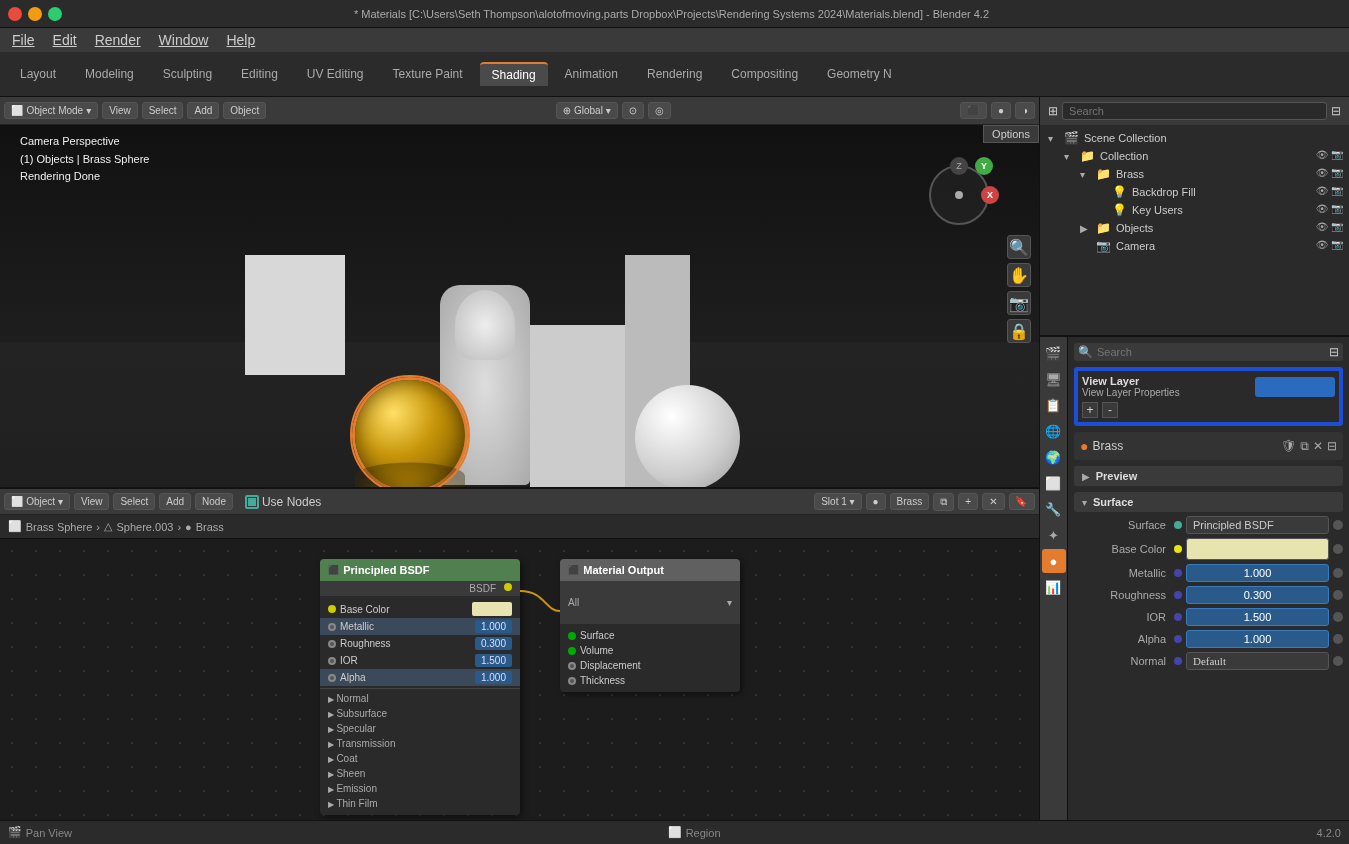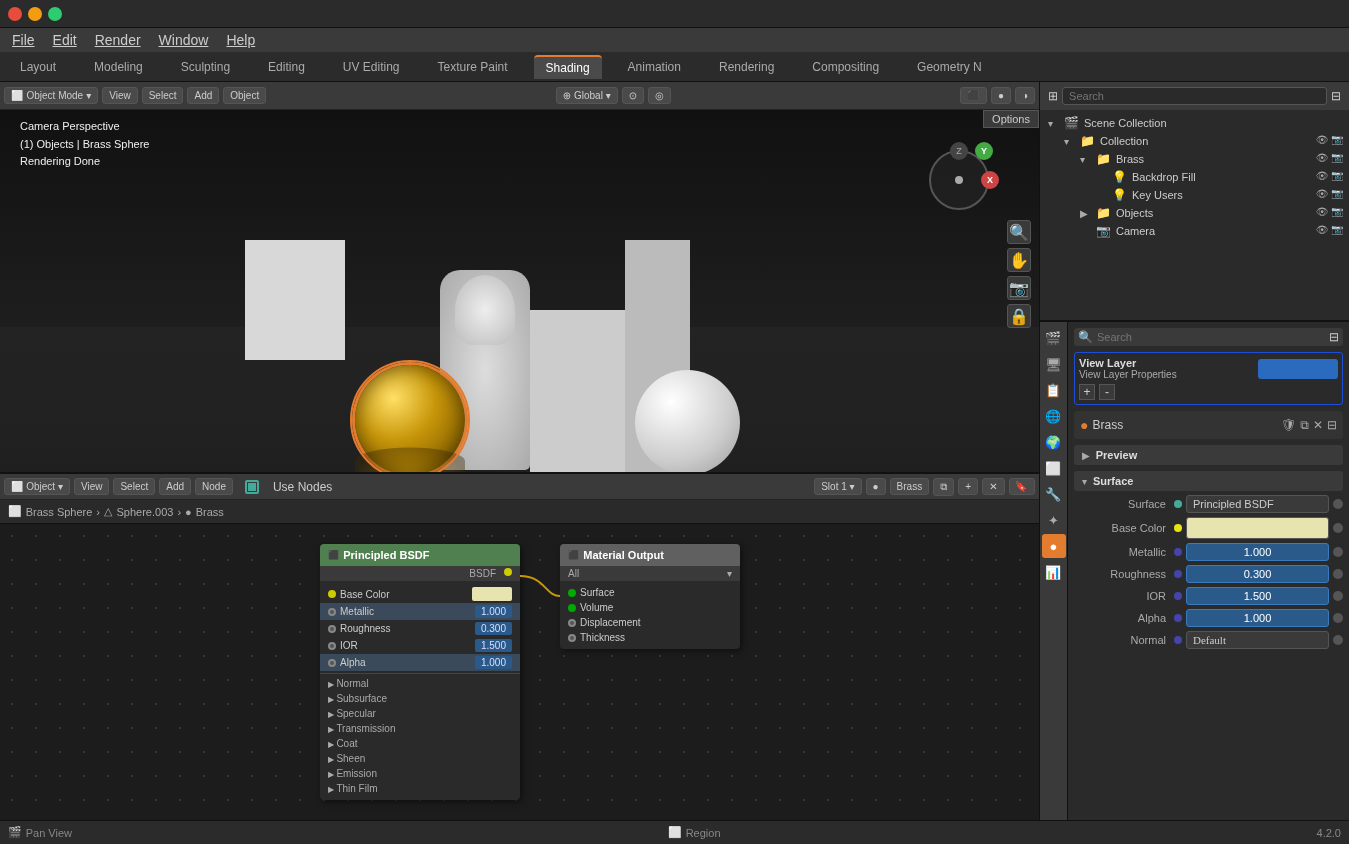--- a/index.html
+++ b/index.html
@@ -11,21 +11,21 @@
     #titlebar .win-btn { width: 14px; height: 14px; border-radius: 50%; border: none; cursor: pointer; }
     #titlebar .win-btn.close { background: #e74c3c; }
     #titlebar .win-btn.min { background: #f39c12; }
     #titlebar .win-btn.max { background: #2ecc71; }
 
     
     #menubar { background: #3a3a3a; height: 24px; display: flex; align-items: center; padding: 0 4px; gap: 2px; }
     .menu-item { padding: 2px 8px; font-size: 14px; color: #ccc; cursor: pointer; border-radius: 3px; text-decoration: underline; }
 
     
-    #workspacetabs { background: #2b2b2b; height: 30px; display: flex; align-items: center; padding: 0 8px; gap: 14px; border-bottom: 1px solid #111; }
+    #workspacetabs { background: #2b2b2b; height: 45px; display: flex; align-items: center; padding: 0 8px; gap: 5px; border-bottom: 1px solid #111; }
     .ws-tab { padding: 4px 12px; font-size: 12px; color: #aaa; cursor: pointer; border-radius: 4px 4px 0 0; }
     .ws-tab.active { background: #4a4a4a; color: #fff; border-top: 2px solid #e37c2f; }
 
     
     #main { display: flex; height: calc(844px - 28px - 24px - 30px); }
 
     
     #center { flex: 1; display: flex; flex-direction: column; }
 
     
@@ -111,20 +111,21 @@
   </style>
 </head>
 <body>
 
 <div id="titlebar">
   <div style="display:flex;gap:6px;">
     <div class="win-btn close"></div>
     <div class="win-btn min"></div>
     <div class="win-btn max"></div>
   </div>
+  <div class="title">* Materials [C:\Users\Seth Thompson\alotofmoving.parts Dropbox\Projects\Rendering Systems 2024\Materials.blend] - Blender 4.2</div>
   <div style="width:60px;"></div>
 </div>
 
 <div id="menubar">
   <span class="menu-item">File</span>
   <span class="menu-item">Edit</span>
   <span class="menu-item">Render</span>
   <span class="menu-item">Window</span>
   <span class="menu-item">Help</span>
 </div>
@@ -231,21 +232,21 @@
       <div id="node-toolbar">
         <div class="vp-btn">
           <span>⬜</span>
           <span>Object</span>
           <span>▾</span>
         </div>
         <div class="vp-btn">View</div>
         <div class="vp-btn">Select</div>
         <div class="vp-btn">Add</div>
         <div class="vp-btn">Node</div>
-        <div style="display:flex;align-items:flex-end;gap:14px;margin-left:8px;">
+        <div style="display:flex;align-items:flex-end;gap:3px;margin-left:8px;">
           <div style="width:14px;height:14px;border:2px solid #4a9;border-radius:2px;display:flex;align-items:center;justify-content:center;">
             <div style="width:8px;height:8px;background:#4a9;"></div>
           </div>
           <span>Use Nodes</span>
         </div>
         <div style="flex:1;"></div>
         <div class="vp-btn">
           <span>Slot 1</span>
           <span>▾</span>
         </div>
@@ -321,21 +322,21 @@
             <div class="node-section">Emission</div>
             <div class="node-section">Thin Film</div>
           </div>
         </div>
 
         <div class="node" style="left:560px;top:20px;width:140px;">
           <div class="node-header output">
             <span style="margin-right:4px;font-size:9px;">⬛</span>
             <span>Material Output</span>
           </div>
-          <div style="background:#3a3a3a;display:flex;align-items:center;justify-content:space-between;padding:2px 8px;font-size:10px;color:#aaa;">
+          <div style="background:#3a3a3a;display:flex;align-items:center;justify-content:space-between;padding:16px 8px;font-size:10px;color:#aaa;">
             <span>All</span>
             <span>▾</span>
           </div>
           <div class="node-body">
             <div class="node-socket">
               <div class="socket-dot green"></div>
               <span>Surface</span>
             </div>
             <div class="node-socket">
               <div class="socket-dot green"></div>
@@ -454,21 +455,21 @@
         </div>
 
         <div id="props-main">
 
           <div style="display:flex;align-items:center;gap:4px;margin-bottom:6px;background:#3a3a3a;padding:2px 4px;border-radius:3px;">
             <span>🔍</span>
             <input type="text" style="flex: 1 1 0%; background: transparent; border: none; color: rgb(204, 204, 204); font-size: 11px; outline: none;" placeholder="Search">
             <span>⊟</span>
           </div>
 
-          <div style="background:#2a2a2a;margin-bottom:6px;padding:4px;border-radius:3px;border:1px solid #1d4ed8;">
+          <div style="background:#2a2a2a;margin-bottom:6px;padding:4px;border-radius:3px;border:4px solid #1d4ed8;">
             <div style="display:flex;align-items:center;justify-content:space-between;margin-bottom:4px;">
               <div>
                 <div style="font-size:11px;font-weight:bold;color:#ddd;">View Layer</div>
                 <div style="font-size:10px;color:#aaa;">View Layer Properties</div>
               </div>
               <div style="width:80px;height:20px;background:#2a6abf;border-radius:3px;"></div>
             </div>
             <div style="display:flex;gap:4px;margin-top:4px;">
               <div style="width:16px;height:16px;background:#3a3a3a;border:1px solid #555;display:flex;align-items:center;justify-content:center;cursor:pointer;font-size:12px;">+</div>
               <div style="width:16px;height:16px;background:#3a3a3a;border:1px solid #555;display:flex;align-items:center;justify-content:center;cursor:pointer;font-size:12px;">-</div>

